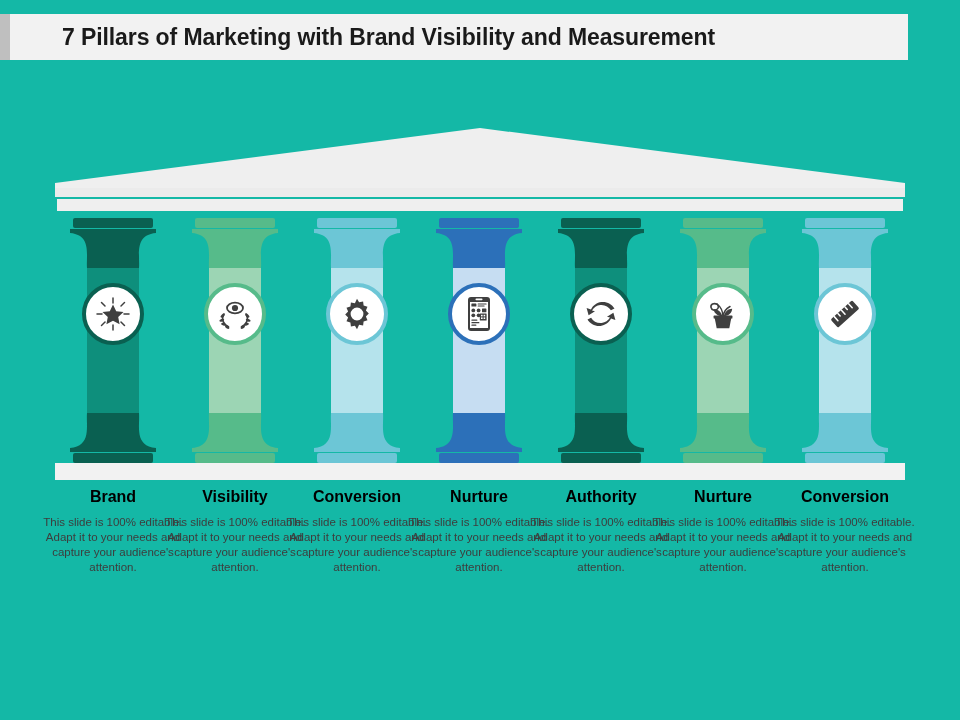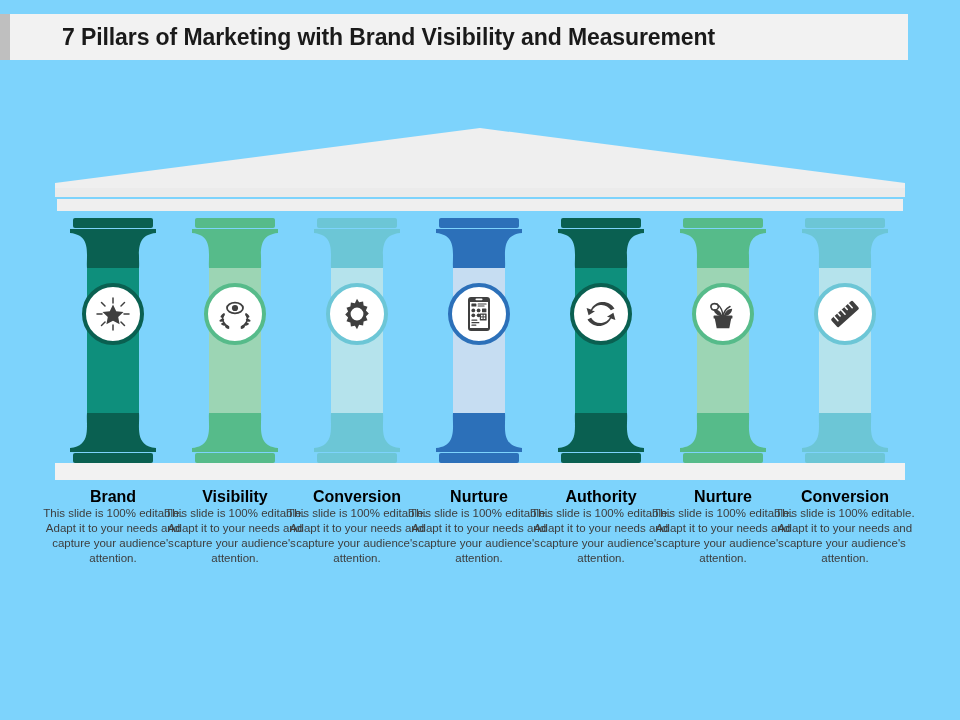--- a/index.html
+++ b/index.html
@@ -10,21 +10,21 @@
     width: 960px;
     height: 720px;
     background: #ffffff;
     font-family: "Liberation Sans", sans-serif;
     overflow: hidden;
   }
   .slide {
     position: relative;
     width: 960px;
     height: 720px;
-    background: #7dd3fc;
+    background: #14b8a6;
   }
 
   
   .title-bar {
     position: absolute;
     left: 0;
     top: 14px;
     width: 908px;
     height: 46px;
     background: #f2f2f2;
@@ -159,20 +159,21 @@
   .caption {
     position: absolute;
     top: 488px;
     width: 150px;
     text-align: center;
   }
   .caption-title {
     font-size: 16px;
     font-weight: bold;
     color: #000000;
+    margin-bottom: 9px;
     white-space: nowrap;
   }
   .caption-body {
     font-size: 11.5px;
     line-height: 15px;
     color: #3d3d3d;
   }
 </style>
 </head>
 <body>

